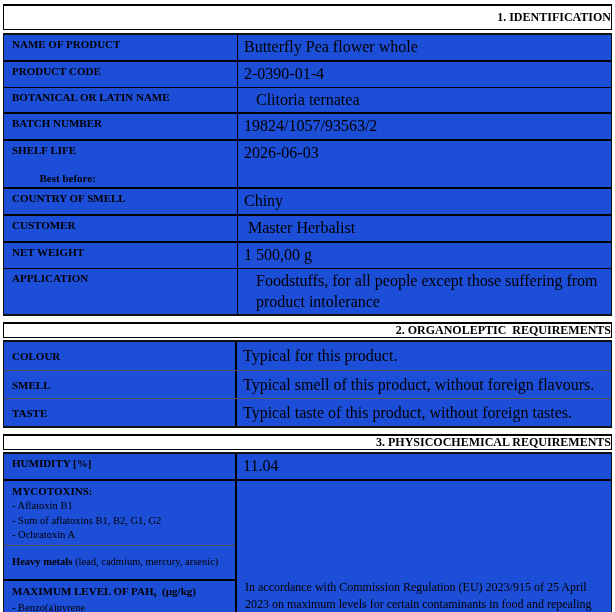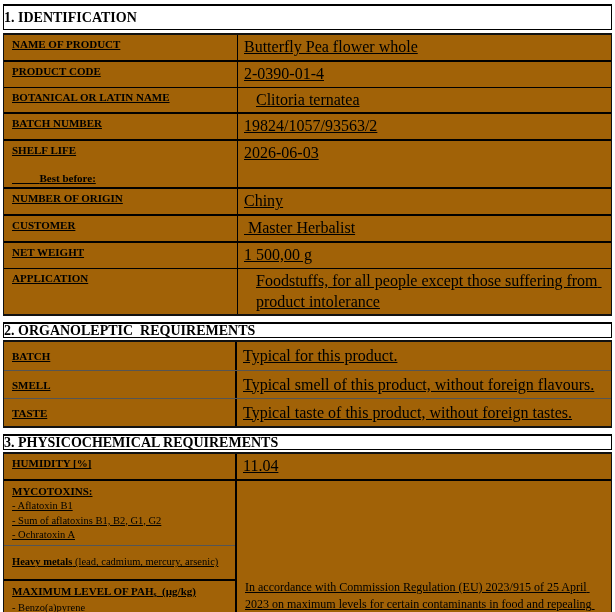--- a/index.html
+++ b/index.html
@@ -8,33 +8,32 @@
     font-family:"Liberation Serif","DejaVu Serif",serif;
     color:#000;
     -webkit-font-smoothing:antialiased;
   }
   .page{box-sizing:border-box;width:615px;height:612px;padding:4px 3px 0 3px;background:#fff;}
 
   
   .hdr{
     box-sizing:border-box;
     border:1px solid #000;border-top-width:2px;
-    text-align:center;font-weight:bold;font-size:14px;
-    display:flex;align-items:center;justify-content:flex-start;
+    text-align:center;font-weight:bold;font-size:12px;
+    display:flex;align-items:center;justify-content:flex-end;
     white-space:pre-wrap;
   }
   .hdr.h26{height:26px;}
   .hdr.h22{height:16px;}
 
   
   .tbl{
     box-sizing:border-box;
     border:1px solid #111;border-top-width:2px;border-bottom-width:2px;
-    background:#a16207;
-    text-decoration:underline;
+    background:#1d4ed8;
   }
   .row{display:flex;box-sizing:border-box;align-items:flex-start;}
   .row.vc{align-items:center;}
   .lbl{
     box-sizing:border-box;flex:0 0 234px;width:234px;align-self:stretch;
     border-right:1px solid #000;
     padding:2px 6px 2px 8px;
     font-weight:bold;font-size:11px;line-height:1.28;
     white-space:pre-wrap;
   }
@@ -97,21 +96,21 @@
       <div class="row mh18 bt2">
         <div class="lbl">BATCH NUMBER</div>
         <div class="val">19824/1057/93563/2</div>
       </div>
       <div class="row mh25 bt2">
         <div class="lbl"><span>SHELF LIFE</span><br>
           <span>Best before:</span></div>
         <div class="val">2026-06-03</div>
       </div>
       <div class="row mh18 bt2">
-        <div class="lbl">NUMBER OF ORIGIN</div>
+        <div class="lbl">COUNTRY OF SMELL</div>
         <div class="val">Chiny</div>
       </div>
       <div class="row mh18 bt2">
         <div class="lbl">CUSTOMER</div>
         <div class="val"> Master Herbalist</div>
       </div>
       <div class="row mh17 bt2">
         <div class="lbl">NET WEIGHT</div>
         <div class="val">1 500,00 g</div>
       </div>
@@ -121,21 +120,21 @@
       </div>
     </div>
   </section>
 
   <section>
     <div class="hdr h22 gap6">
       <span>2. ORGANOLEPTIC  REQUIREMENTS</span>
     </div>
     <div class="tbl gap2 dw2">
       <div class="row vc mh28">
-        <div class="lbl">BATCH</div>
+        <div class="lbl">COLOUR</div>
         <div class="val">Typical for this product.</div>
       </div>
       <div class="row vc mh28 btg">
         <div class="lbl">SMELL</div>
         <div class="val">Typical smell of this product, without foreign flavours.</div>
       </div>
       <div class="row vc mh28 btg">
         <div class="lbl">TASTE</div>
         <div class="val">Typical taste of this product, without foreign tastes.</div>
       </div>

